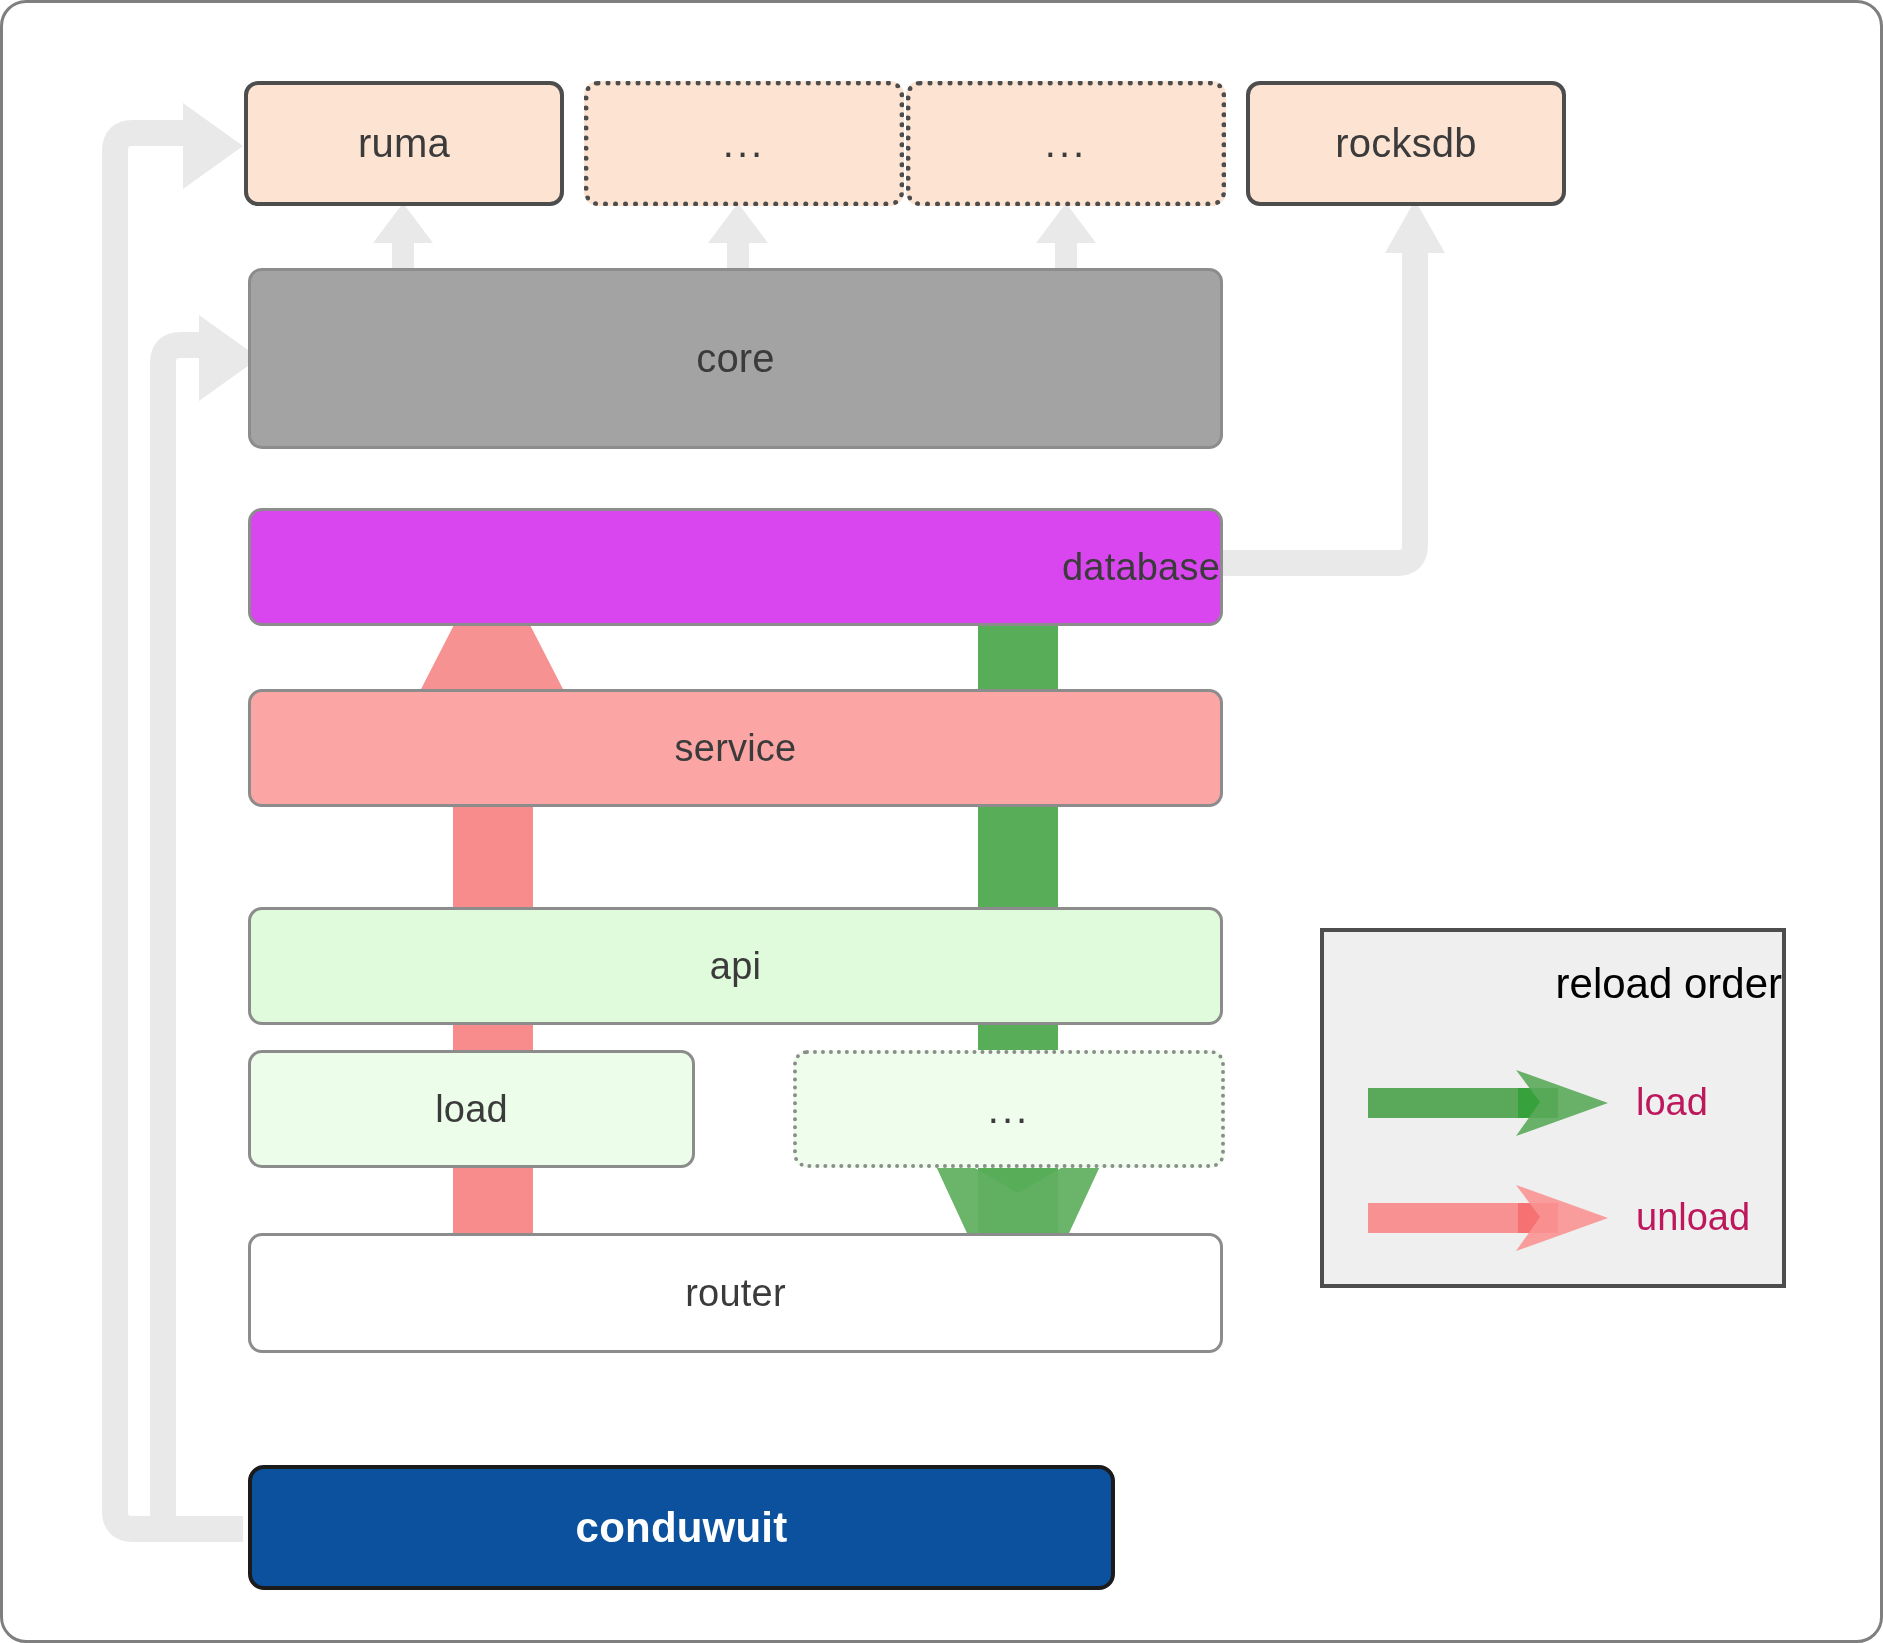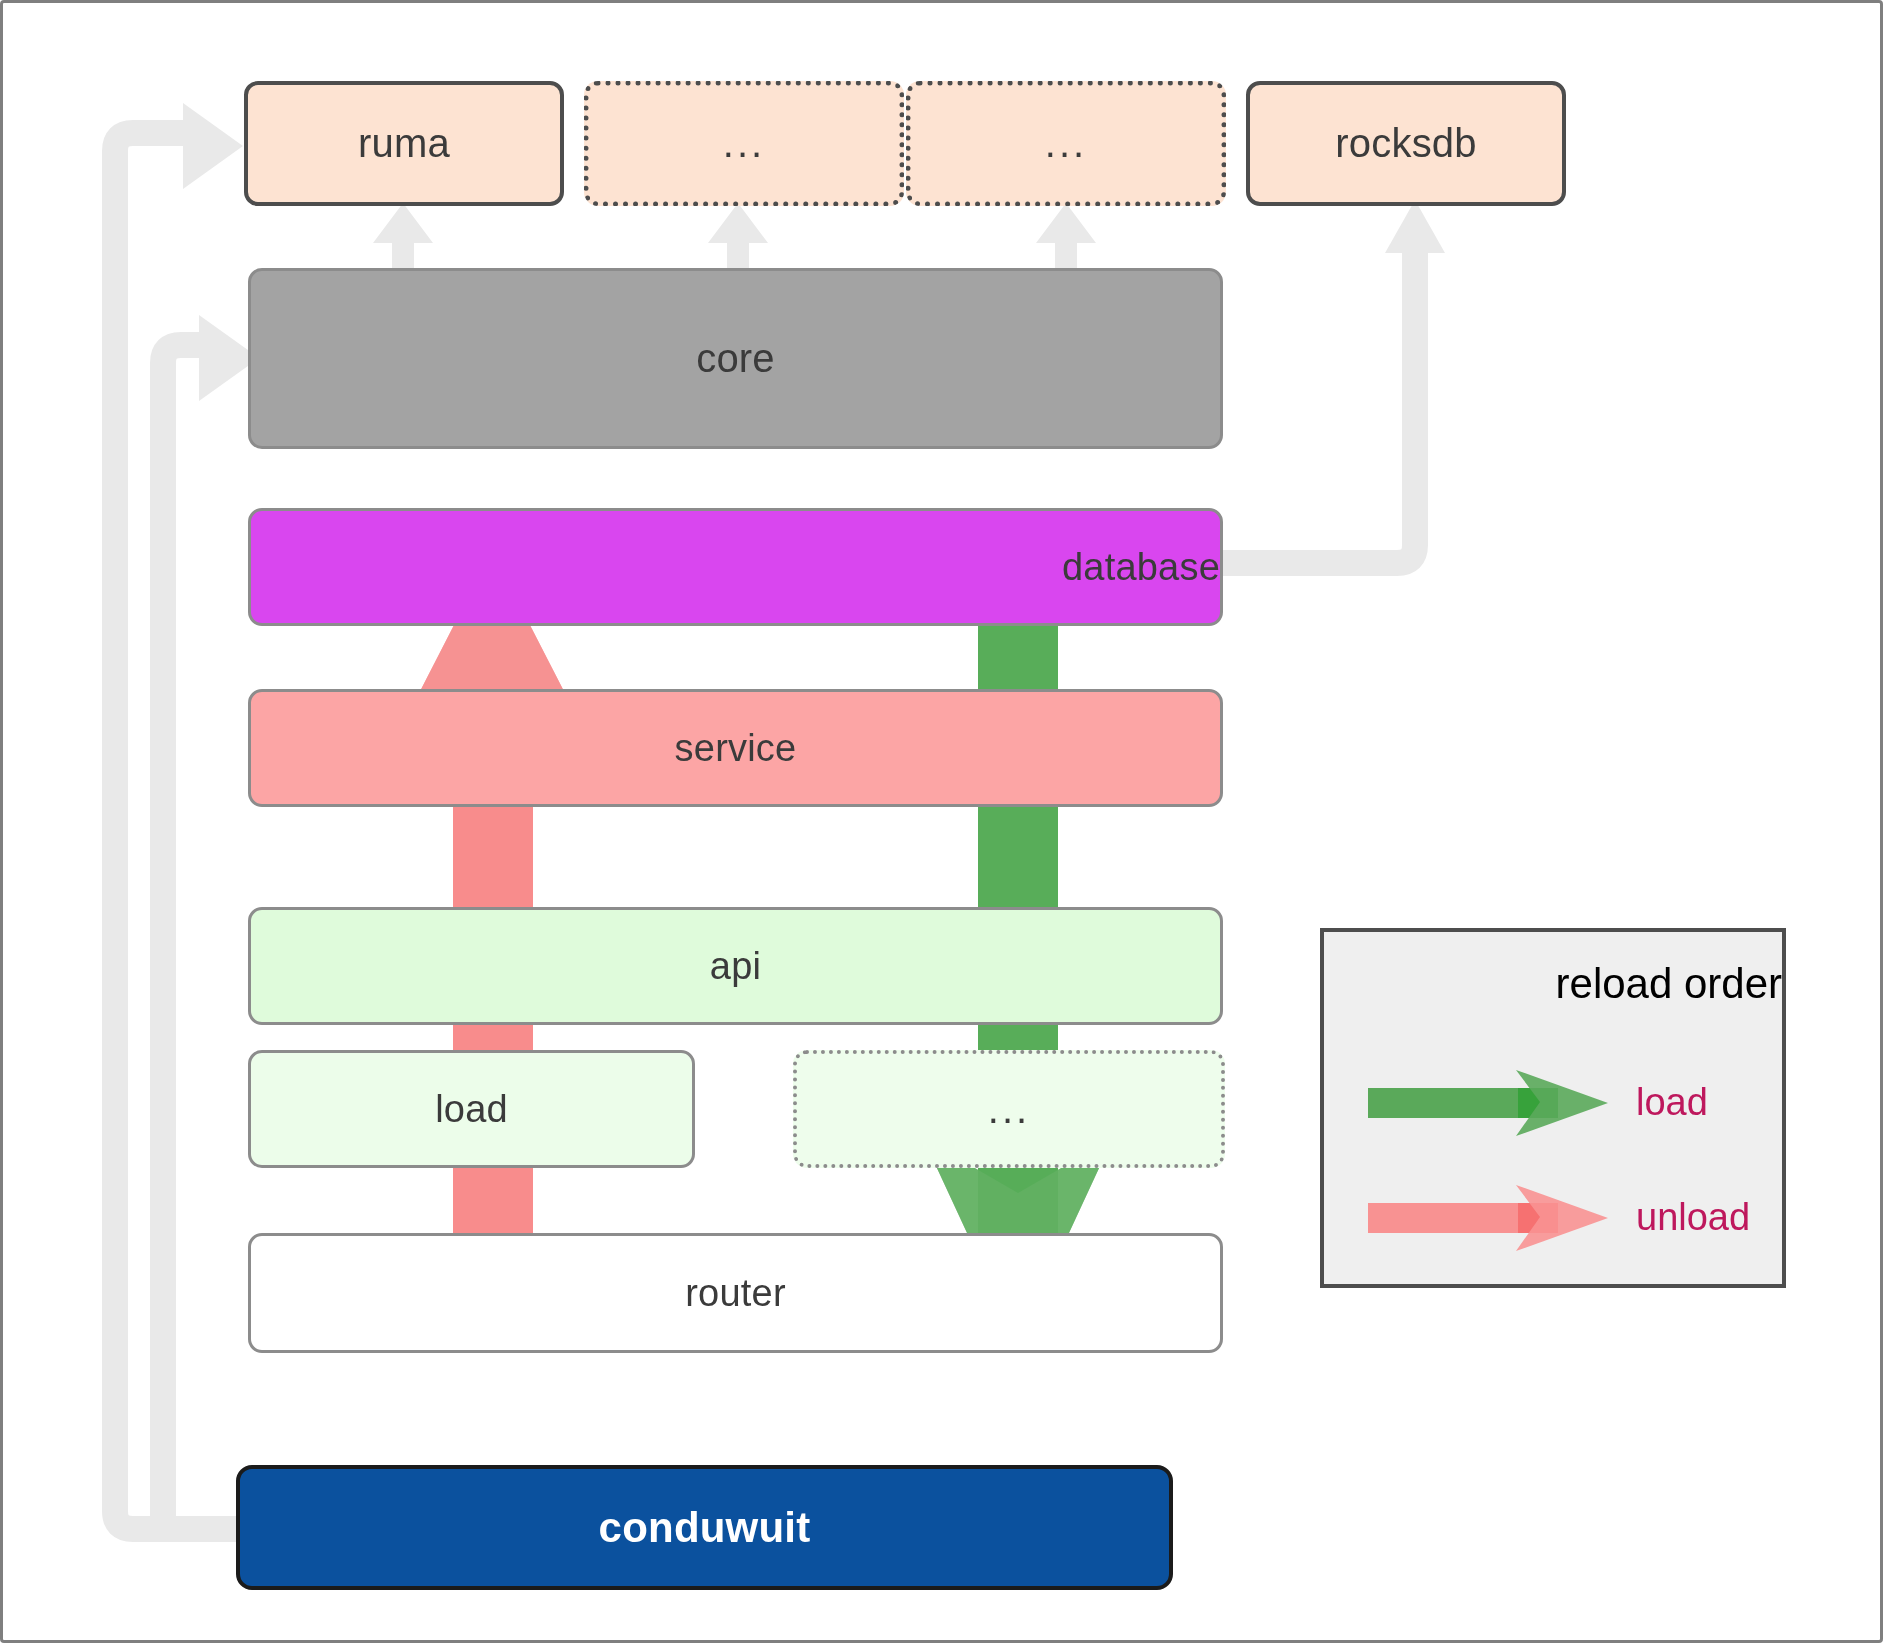--- a/index.html
+++ b/index.html
@@ -7,21 +7,21 @@
     margin: 0; padding: 0;
     background: #ffffff;
     font-family: "Liberation Sans", sans-serif;
   }
   #canvas {
     position: relative;
     width: 1883px;
     height: 1643px;
     background: #ffffff;
     border: 3px solid #7f7f7f;
-    border-radius: 4px;
+    border-radius: 26px;
     overflow: hidden;
   }
 
   
   .node {
     position: absolute;
     display: flex;
     align-items: center;
     justify-content: center;
     border-radius: 14px;
@@ -160,21 +160,21 @@
   </div>
 
   <div class="node layer ellipsis2" style="left:790px; top:1047px; width:432px; height:118px;">
     <span class="ellipsis-dots">...</span>
   </div>
 
   <div class="node layer router" style="left:245px; top:1230px; width:975px; height:120px;">
     <span>router</span>
   </div>
 
-  <div class="node root" style="left:233px; top:1462px; width:937px; height:125px;">
+  <div class="node root" style="left:245px; top:1462px; width:867px; height:125px;">
     <span>conduwuit</span>
   </div>
 
   <svg id="arrows" viewBox="0 0 1883 1643" xmlns="http://www.w3.org/2000/svg">
 
     <g opacity="0.72">
       <rect x="450" y="640" width="80" height="680" fill="#f55b5b"></rect>
       <polygon points="489,548 585,735 520,707 520,735 458,735 458,707 393,735" fill="#ef7272"></polygon>
     </g>
     <g opacity="0.62">

